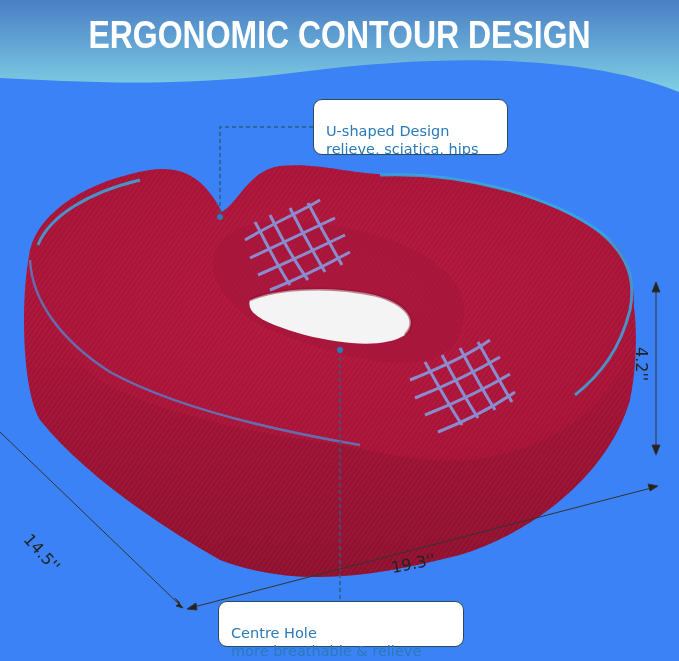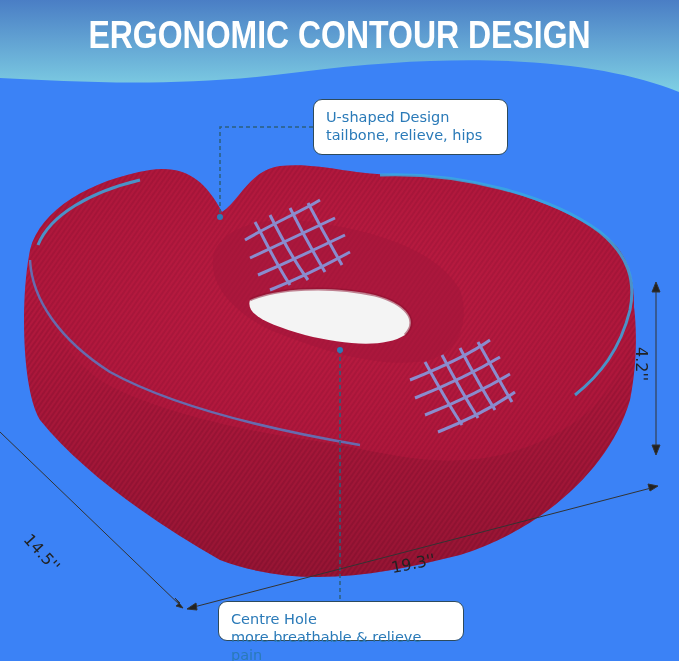--- a/index.html
+++ b/index.html
@@ -1,20 +1,20 @@
 <!DOCTYPE html>
 <html><head>
 <meta charset="utf-8">
 <style>
   html, body { margin:0; padding:0; background:#ffffff; }
   #stage { position:relative; width:679px; height:661px; overflow:hidden; background:#3b82f6; font-family:"DejaVu Sans", sans-serif; }
   #banner { position:absolute; left:0; top:0; width:679px; height:95px; }
   #title { position:absolute; left:0; top:10px; width:679px; text-align:center; color:#ffffff; font-family:"Liberation Sans", sans-serif; font-weight:bold; font-size:39px; letter-spacing:0px; transform:scaleX(0.82); transform-origin:center; line-height:50px; }
   #art { position:absolute; left:0; top:0; }
-  .callout { position:absolute; border:1.5px solid #2d4a5c; border-radius:9px; background:#ffffff; color:#2a7ab8; font-family:"DejaVu Sans", sans-serif; font-size:14.5px; line-height:18px; padding:8px 12px; box-sizing:border-box; }
+  .callout { position:absolute; border:1.5px solid #2d4a5c; border-radius:9px; background:#ffffff; color:#2a7ab8; font-family:"DejaVu Sans", sans-serif; font-size:14.5px; line-height:18px; padding:22px 12px; box-sizing:border-box; }
   #callout-top { left:313px; top:99px; width:195px; height:56px; }
   #callout-bottom { left:218px; top:601px; width:246px; height:40px; }
   .dim { position:absolute; color:#222; font-family:"DejaVu Sans", sans-serif; font-size:16px; white-space:nowrap; }
   #dim-width { left:391px; top:554px; transform:rotate(-11deg); }
   #dim-depth { left:34px; top:530px; transform:rotate(48deg); transform-origin:left top; }
   #dim-height { left:651px; top:347px; transform:rotate(90deg); transform-origin:left top; }
 </style>
 </head>
 <body>
 
@@ -95,21 +95,21 @@
       <polygon points="658,486 648,484 650,491"></polygon>
       <polygon points="187,609 196,603 197,610"></polygon>
       <line x1="656" y1="285" x2="656" y2="452"></line>
       <polygon points="656,282 652,292 660,292"></polygon>
       <polygon points="656,455 652,445 660,445"></polygon>
     </g>
   </svg>
 
   <div id="callout-top" class="callout">
     <div>U-shaped Design</div>
-    <div>tailbone, relieve,  hips</div>
+    <div>relieve, sciatica,  hips</div>
   </div>
 
   <div id="callout-bottom" class="callout">
     <div>Centre Hole</div>
     <div>more breathable &amp; relieve pain</div>
   </div>
 
   <div id="dim-width" class="dim">19.3''</div>
   <div id="dim-depth" class="dim">14.5''</div>
   <div id="dim-height" class="dim">4.2''</div>

